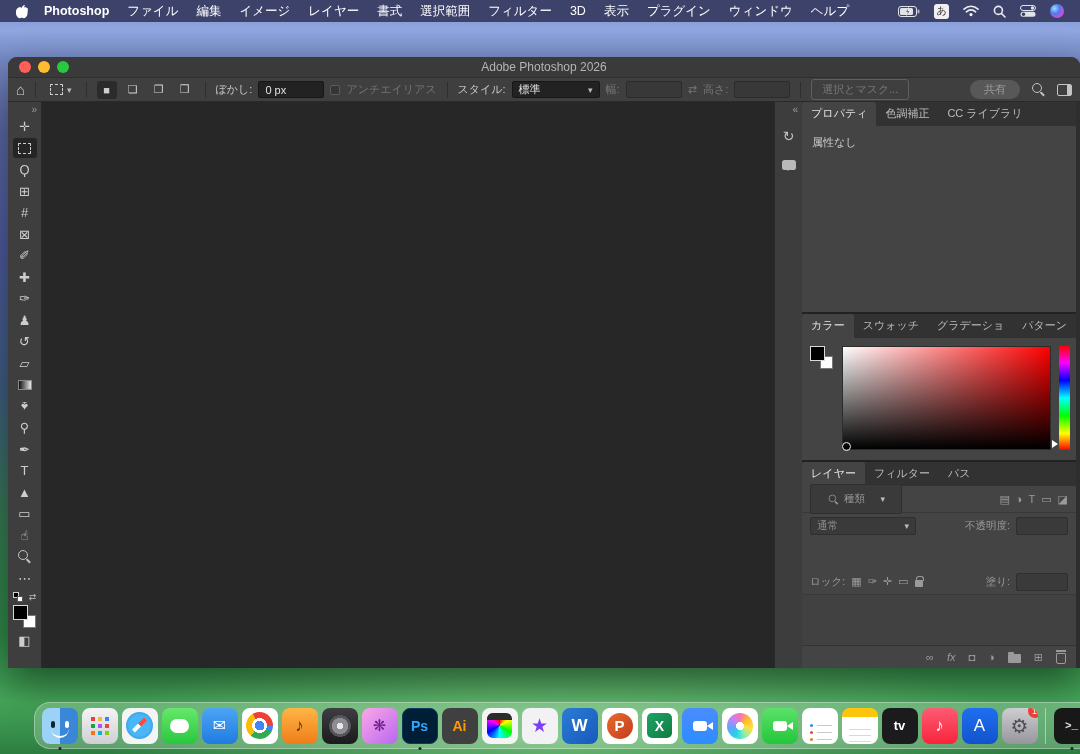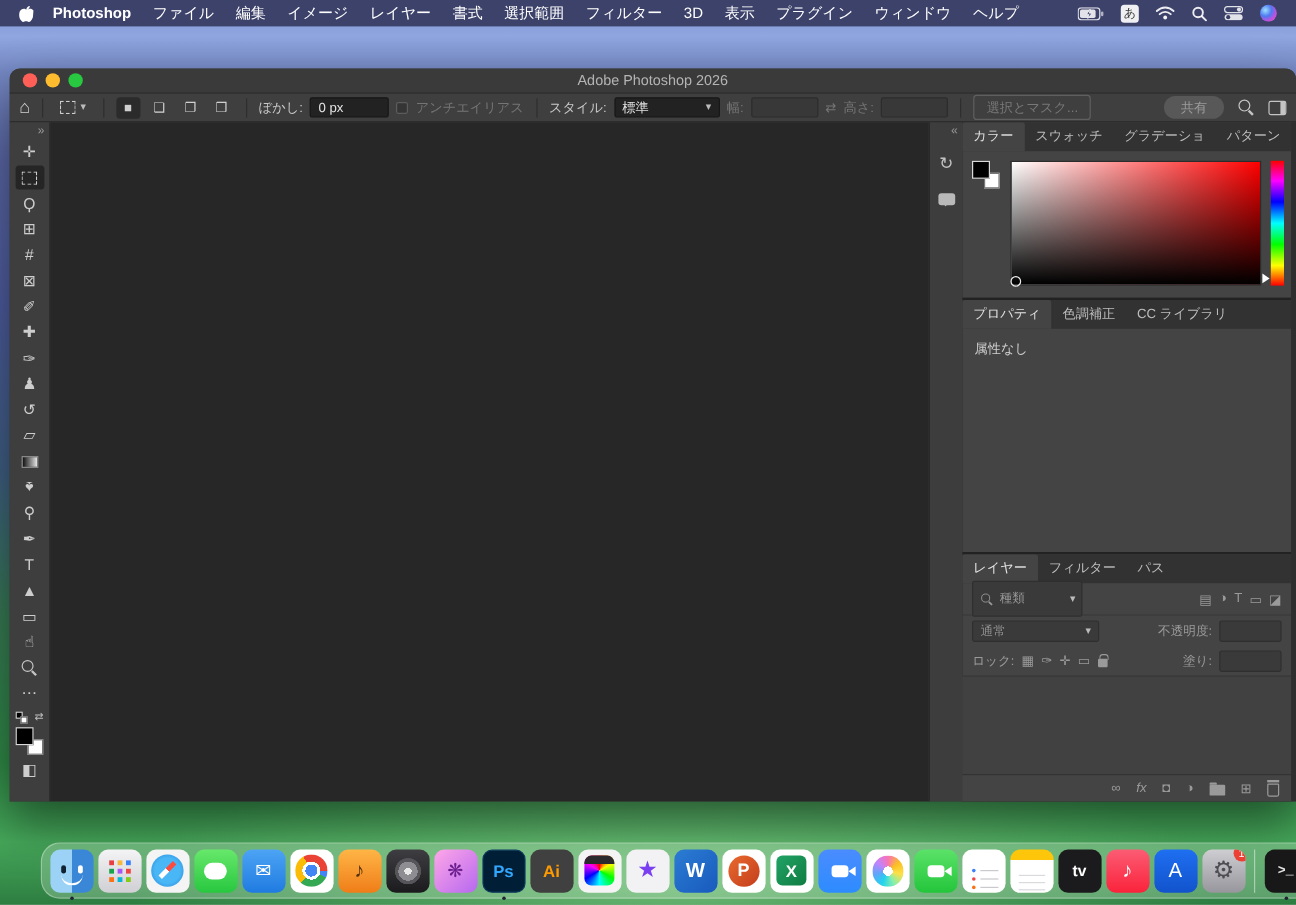--- a/index.html
+++ b/index.html
@@ -100,28 +100,28 @@
   .huebar{flex:0 0 11px;position:relative;
     background:linear-gradient(180deg,#ff0000 0%,#ff00ff 16%,#0000ff 33%,#00ffff 50%,#00ff00 67%,#ffff00 84%,#ff0000 100%);}
   .hue-marker{position:absolute;left:-7px;bottom:2px;width:0;height:0;
     border:4px solid transparent;border-left:6px solid #fff;}
   
   .props-body{flex:1;font-size:11px;color:#cfcfcf;padding:9px 10px;}
   
   .l-row{display:flex;align-items:center;gap:6px;padding:0 8px;font-size:10.5px;color:#9a9a9a;}
   .l-row.search{height:27px;border-bottom:1px solid #393939;}
   .filter-field{width:92px;height:30px;background:#3a3a3a;border:1px solid #2f2f2f;border-radius:2px;
-    display:flex;align-items:center;gap:4px;padding:0 5px;color:#9a9a9a;}
+    display:flex;align-items:center;gap:4px;padding:0 16px;color:#9a9a9a;}
   .filter-field .icon-mag{transform:scale(.75);color:#9a9a9a;}
   .f-ic{font-size:11px;color:#9a9a9a;}
   .l-row.blend{height:25px;}
   .blend-dd{width:106px;height:18px;background:#3a3a3a;border:1px solid #2f2f2f;border-radius:2px;
     display:flex;align-items:center;justify-content:space-between;padding:0 6px;color:#8f8f8f;}
   .tiny-box{width:52px;height:18px;background:#3a3a3a;border:1px solid #2f2f2f;border-radius:2px;}
-  .l-row.lock{height:25px;}
+  .l-row.lock{height:25px;margin-top:31px;}
   .icon-lockbody{width:8px;height:7px;background:#9a9a9a;border-radius:1px;position:relative;margin-top:4px;display:inline-block;}
   .icon-lockbody::before{content:"";position:absolute;top:-4px;left:1px;width:6px;height:4px;
     border:1.5px solid #9a9a9a;border-bottom:none;border-radius:3px 3px 0 0;}
   .layers-empty{flex:1;background:#414141;border-top:1px solid #393939;}
   .l-bottom{height:23px;background:#444;border-top:1px solid #333;display:flex;align-items:center;
     justify-content:flex-end;gap:13px;padding:0 10px;color:#9a9a9a;font-size:11px;flex:0 0 23px;}
   .icon-folder{width:13px;height:9px;background:#9a9a9a;border-radius:1px;position:relative;margin-top:3px;display:inline-block;}
   .icon-folder::before{content:"";position:absolute;top:-2px;left:0;width:6px;height:2px;background:#9a9a9a;border-radius:1px 1px 0 0;}
   .icon-trash{width:10px;height:11px;border:1.5px solid #9a9a9a;border-radius:1px 1px 2px 2px;position:relative;margin-top:3px;display:inline-block;}
   .icon-trash::before{content:"";position:absolute;top:-4px;left:-1px;width:10px;height:2px;background:#9a9a9a;}
@@ -377,20 +377,31 @@
     <div class="canvas"></div>
 
     <div class="strip">
       <span class="strip-collapse">«</span>
       <span class="strip-ic">↻</span>
       <span class="icon-bubble"></span>
     </div>
 
     <div class="panels">
 
+      <div class="panel p-props">
+        <div class="tabbar">
+          <span class="tab active">プロパティ</span>
+          <span class="tab">色調補正</span>
+          <span class="tab">CC ライブラリ</span>
+        </div>
+        <div class="props-body">
+          <span>属性なし</span>
+        </div>
+      </div>
+
       <div class="panel p-color">
         <div class="tabbar">
           <span class="tab active">カラー</span>
           <span class="tab">スウォッチ</span>
           <span class="tab">グラデーショ</span>
           <span class="tab">パターン</span>
         </div>
         <div class="color-body">
           <span class="swatches" style="flex:0 0 24px;margin-top:0">
             <span class="fg"></span>
@@ -398,31 +409,20 @@
           </span>
           <div class="colorfield">
             <span class="cf-marker"></span>
           </div>
           <div class="huebar">
             <span class="hue-marker"></span>
           </div>
         </div>
       </div>
 
-      <div class="panel p-props">
-        <div class="tabbar">
-          <span class="tab active">プロパティ</span>
-          <span class="tab">色調補正</span>
-          <span class="tab">CC ライブラリ</span>
-        </div>
-        <div class="props-body">
-          <span>属性なし</span>
-        </div>
-      </div>
-
       <div class="panel p-layers">
         <div class="tabbar">
           <span class="tab active">レイヤー</span>
           <span class="tab">フィルター</span>
           <span class="tab">パス</span>
         </div>
         <div class="l-row search">
           <span class="filter-field">
             <span class="icon-mag"></span>
             <span>種類</span>

